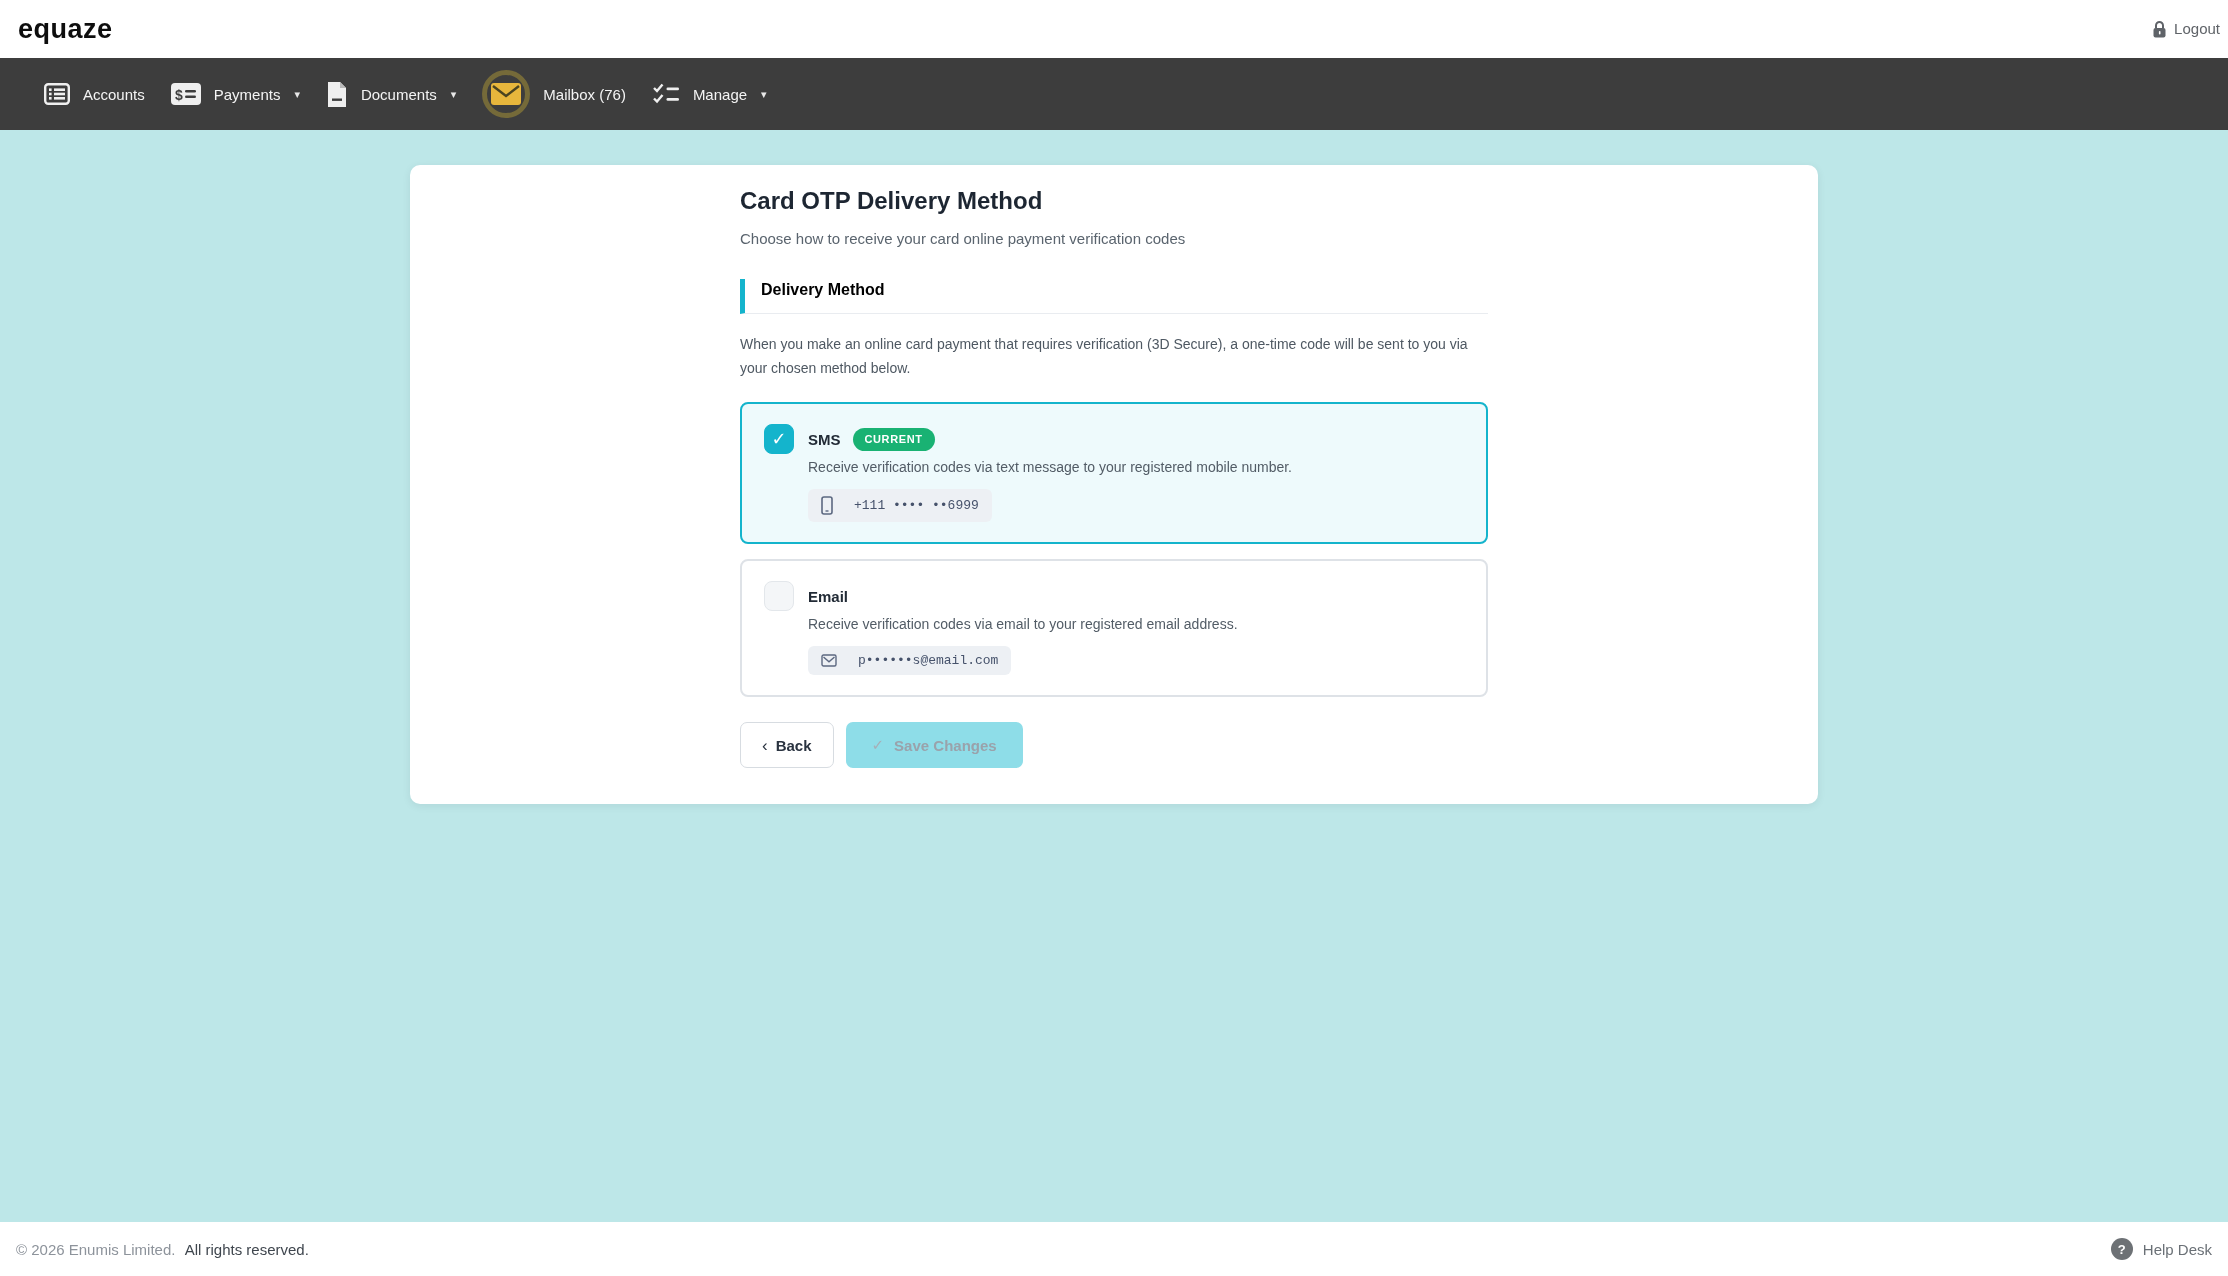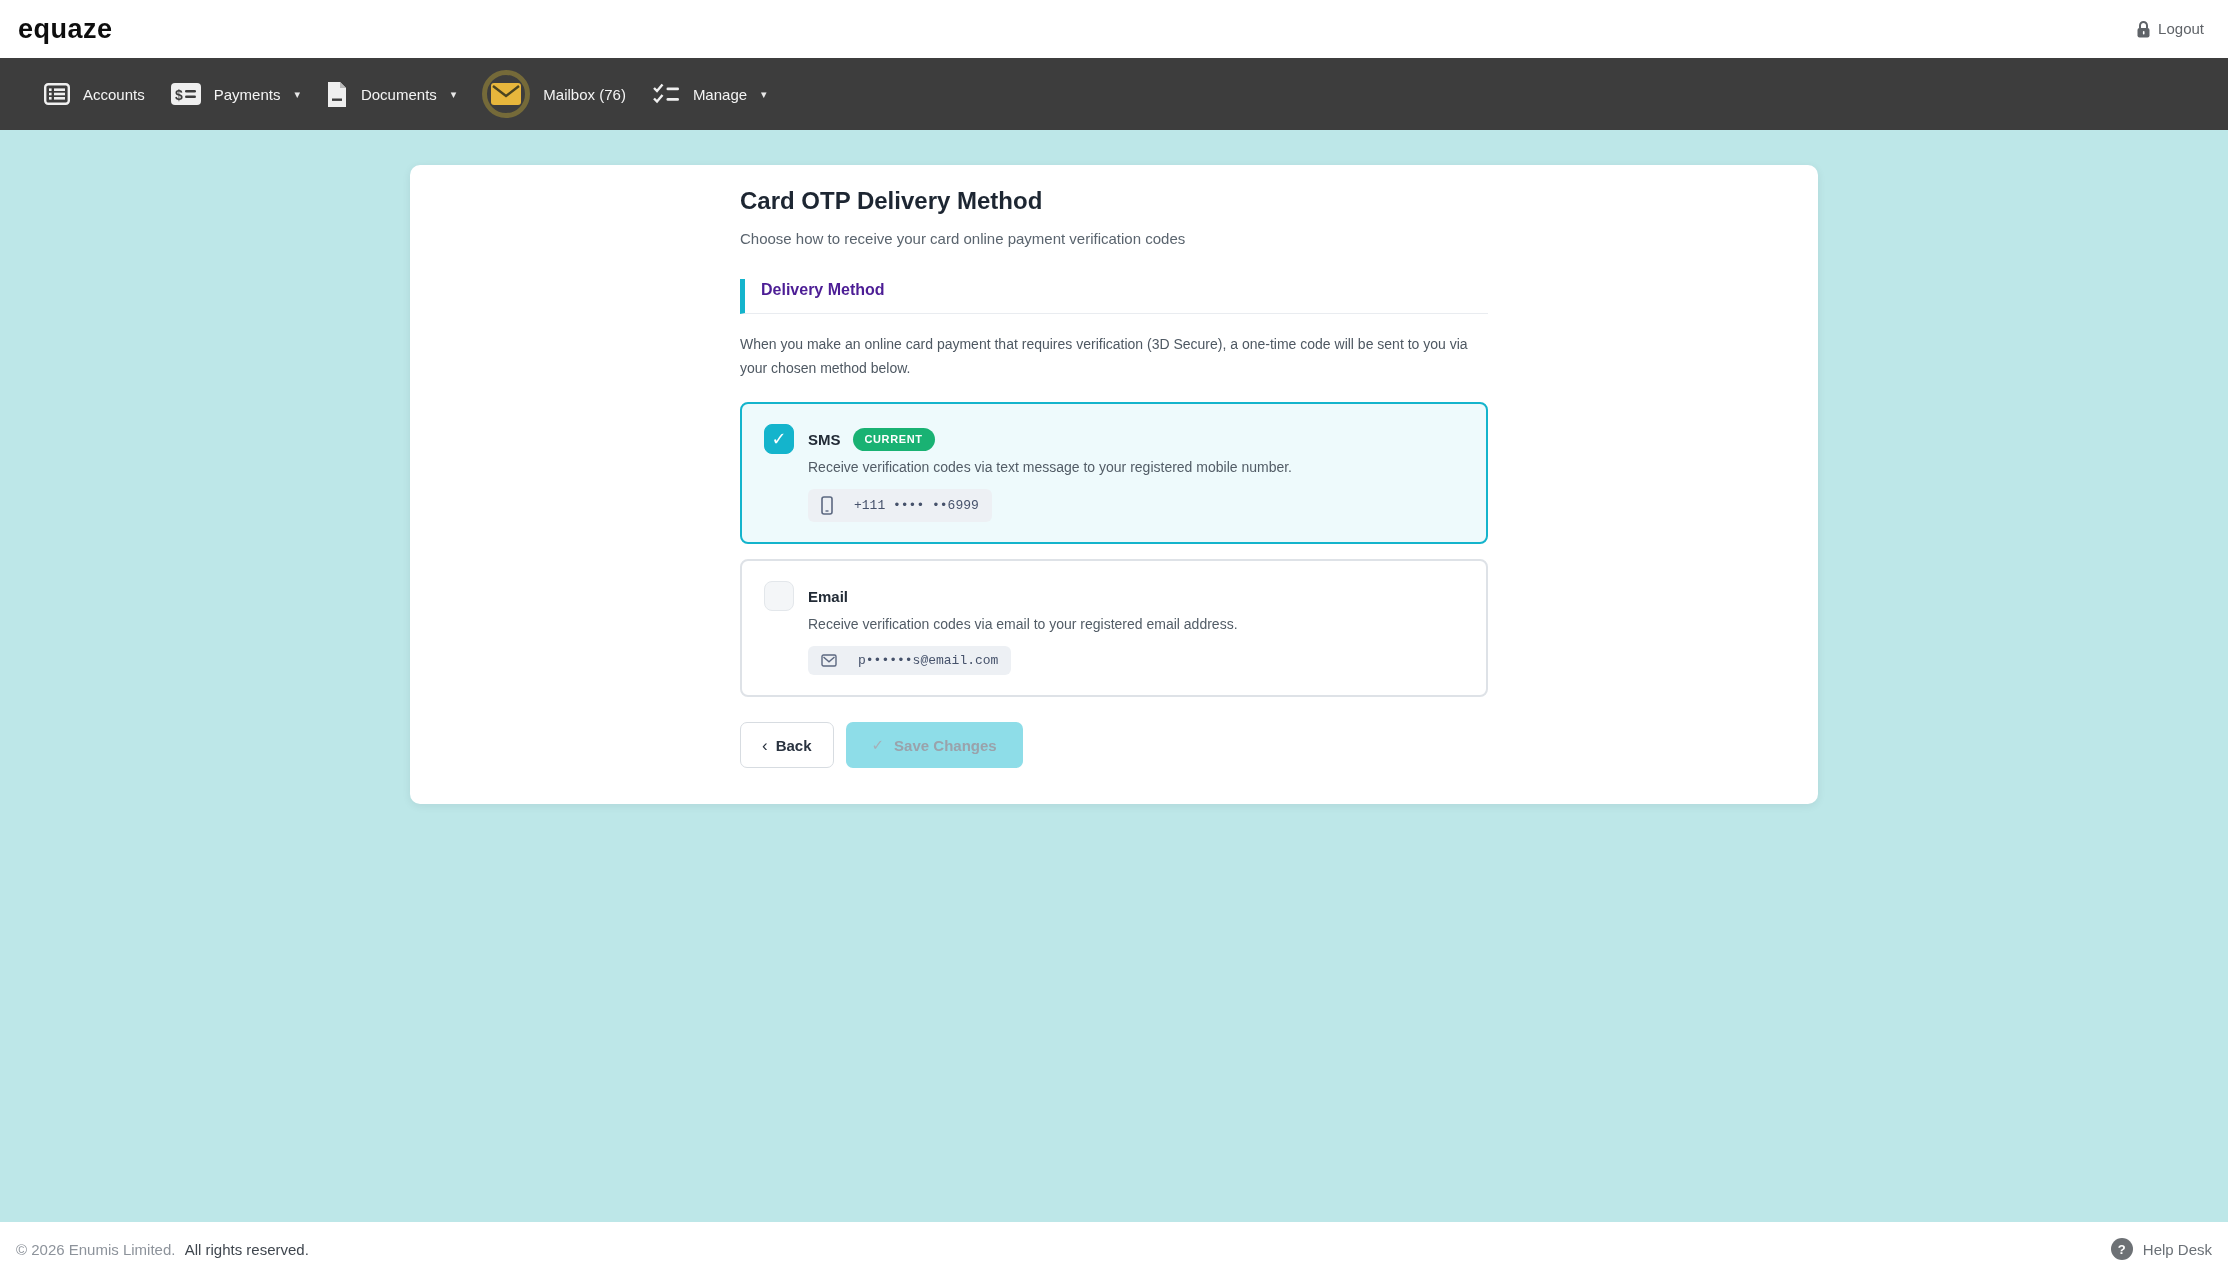--- a/index.html
+++ b/index.html
@@ -9,21 +9,21 @@
     font-family:"Liberation Sans","DejaVu Sans",sans-serif;
     background:var(--page-bg,#bde7e8);
     -webkit-font-smoothing:antialiased;
   }
   .app { display:flex; flex-direction:column; width:100%; height:100%; }
 
   
   .topbar {
     height:58px; background:#ffffff; flex:none;
     display:flex; align-items:center; justify-content:space-between;
-    padding:0 24px 0 18px;
+    padding:0 8px 0 18px;
   }
   .logo { font-size:27px; font-weight:700; letter-spacing:.5px; color:#0e0e0e; }
   .logout {
     display:flex; align-items:flex-start; gap:7px;
     background:none; border:none; padding:0;
     color:#5f6368; font-size:15px; font-family:inherit; cursor:pointer;
   }
 
   
   .navbar {
@@ -52,21 +52,21 @@
   }
   .card-inner { width:748px; margin:0 auto; }
   .page-title { margin:0 0 12px; font-size:24px; line-height:32px; font-weight:700; color:#1d2632; }
   .subtitle { margin:0 0 30px; font-size:15px; line-height:20px; color:#5a646e; }
 
   .section-head {
     border-left:5px solid var(--accent,#14b4cc);
     border-bottom:1px solid #e9ecf0;
     padding:2px 0 14px 16px;
   }
-  .section-head h2 { margin:0; font-size:16px; font-weight:700; color:#4c1d95; }
+  .section-head h2 { margin:0; font-size:16px; font-weight:700; color:#000000; }
   .desc { margin:18px 0 0; font-size:14px; line-height:24px; color:#4e5862; }
 
   
   .option {
     display:flex; align-items:flex-start;
     padding:20px 22px; border:2px solid #dee2e7; border-radius:8px;
     background:#ffffff; cursor:pointer;
   }
   .option.first { margin-top:22px; }
   .option.second { margin-top:15px; }

